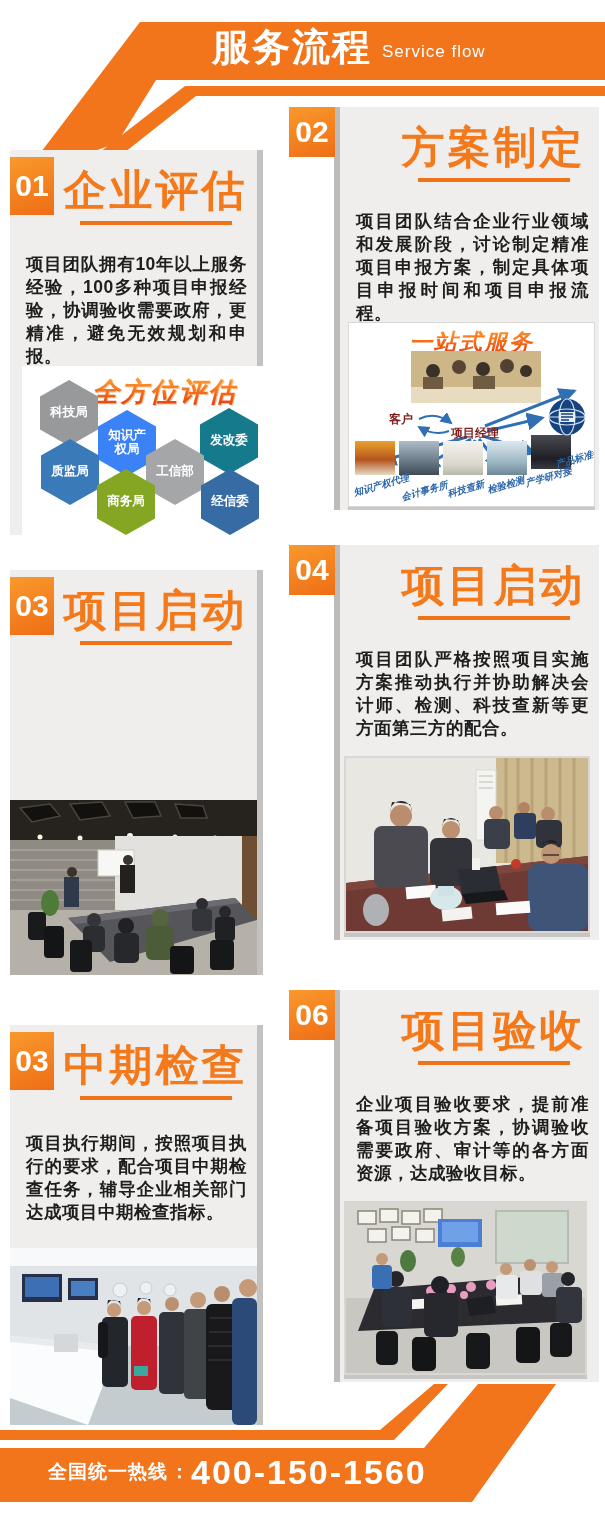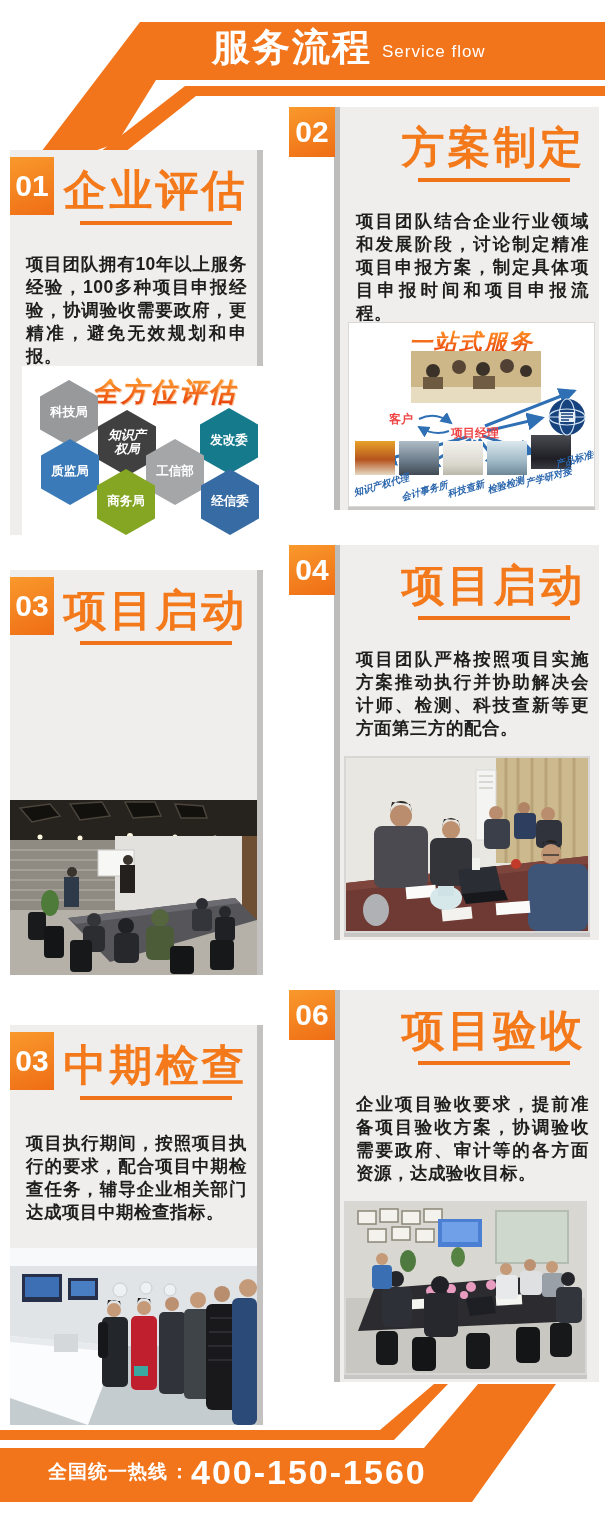--- a/index.html
+++ b/index.html
@@ -44,21 +44,21 @@
        clip-path:polygon(50% 0,100% 25%,100% 75%,50% 100%,0 75%,0 25%);
        color:#fff;font-size:12.5px;font-weight:bold;text-align:center;line-height:1.1;padding:0 6px;box-sizing:border-box;}
 
   
   .diagram{position:absolute;left:8px;top:215px;width:245px;height:183px;background:#fff;
            border:1px solid #d9d8d6;box-shadow:0 3px 0 #c9c8c6;overflow:hidden;}
   .diag-title{position:absolute;left:0;right:0;top:4px;text-align:center;font-size:23px;font-weight:bold;
               font-style:italic;letter-spacing:2px;
               background:linear-gradient(180deg,#ff8f25 15%,#e63c0a 90%);
               -webkit-background-clip:text;background-clip:text;color:transparent;}
-  .diag-node{position:absolute;color:#ef4444;font-size:12px;font-weight:bold;text-align:center;}
+  .diag-node{position:absolute;color:#7f1d1d;font-size:12px;font-weight:bold;text-align:center;}
   .svc-label{position:absolute;color:#2a66ad;font-size:9.5px;font-weight:bold;font-style:italic;
              transform:rotate(-16deg);white-space:nowrap;}
   .thumb{position:absolute;top:118px;width:40px;height:34px;}
 
   
   .photo{position:absolute;display:block;}
   .framed{border:2px solid #d8d7d5;box-shadow:0 4px 0 #c7c6c4;}
 </style>
 </head>
 <body>
@@ -78,21 +78,21 @@
     <div class="badge">01</div>
     <div class="head">
       <div class="card-title">企业评估</div>
       <div class="underline"></div>
     </div>
     <div class="desc">项目团队拥有10年以上服务经验，100多种项目申报经验，协调验收需要政府，更精准，避免无效规划和申报。</div>
 
     <div class="hex-panel">
       <div class="hex-title">全方位评估</div>
       <div class="hex" style="left: 18px; top: 14px; background: rgb(152, 153, 155);">科技局</div>
-      <div class="hex" style="left: 76px; top: 44px; background: #404040; font-style: italic;">知识产权局</div>
+      <div class="hex" style="left: 76px; top: 44px; background: #3b82f6;">知识产权局</div>
       <div class="hex" style="left: 178px; top: 42px; background: rgb(20, 122, 140);">发改委</div>
       <div class="hex" style="left: 19px; top: 73px; background: rgb(58, 122, 184);">质监局</div>
       <div class="hex" style="left: 124px; top: 73px; background: rgb(165, 166, 168);">工信部</div>
       <div class="hex" style="left: 75px; top: 103px; background: rgb(132, 166, 34);">商务局</div>
       <div class="hex" style="left: 179px; top: 103px; background: rgb(54, 107, 164);">经信委</div>
     </div>
   </div>
 
   <div class="card card-right" style="top:107px;height:403px;">
     <div class="badge">02</div>

